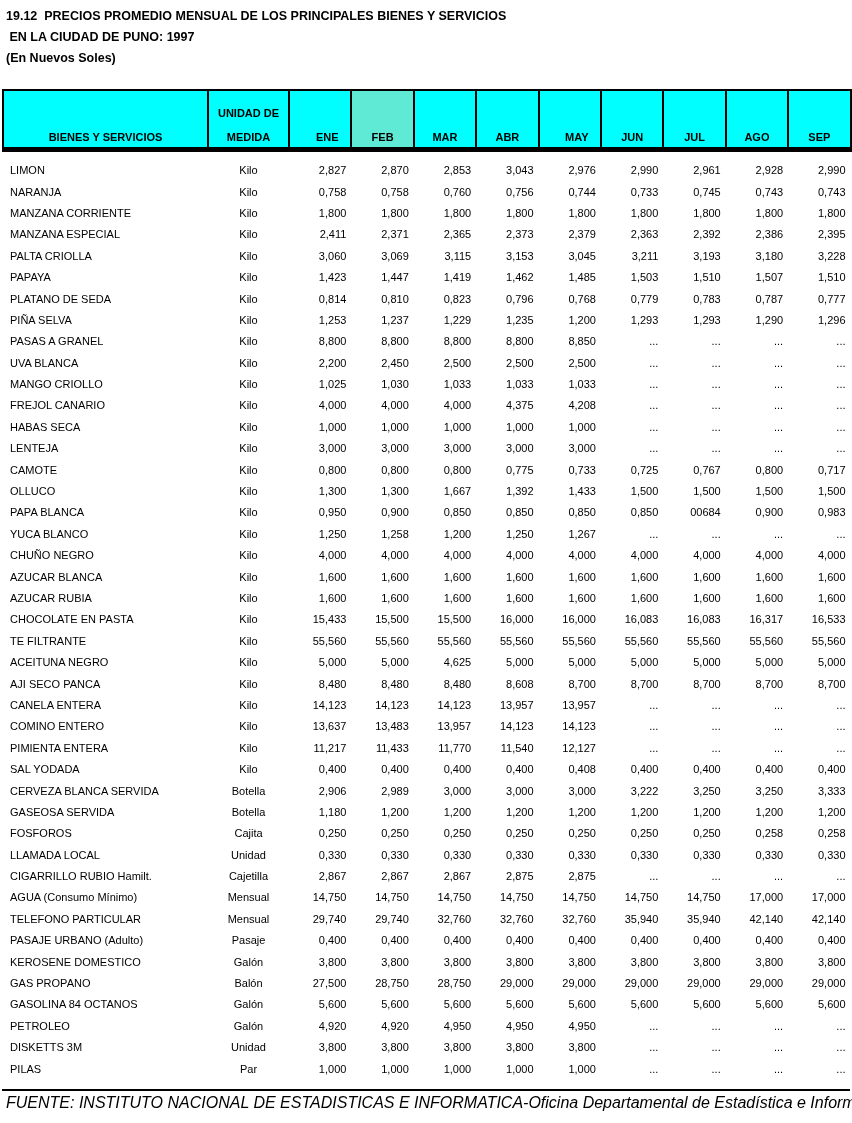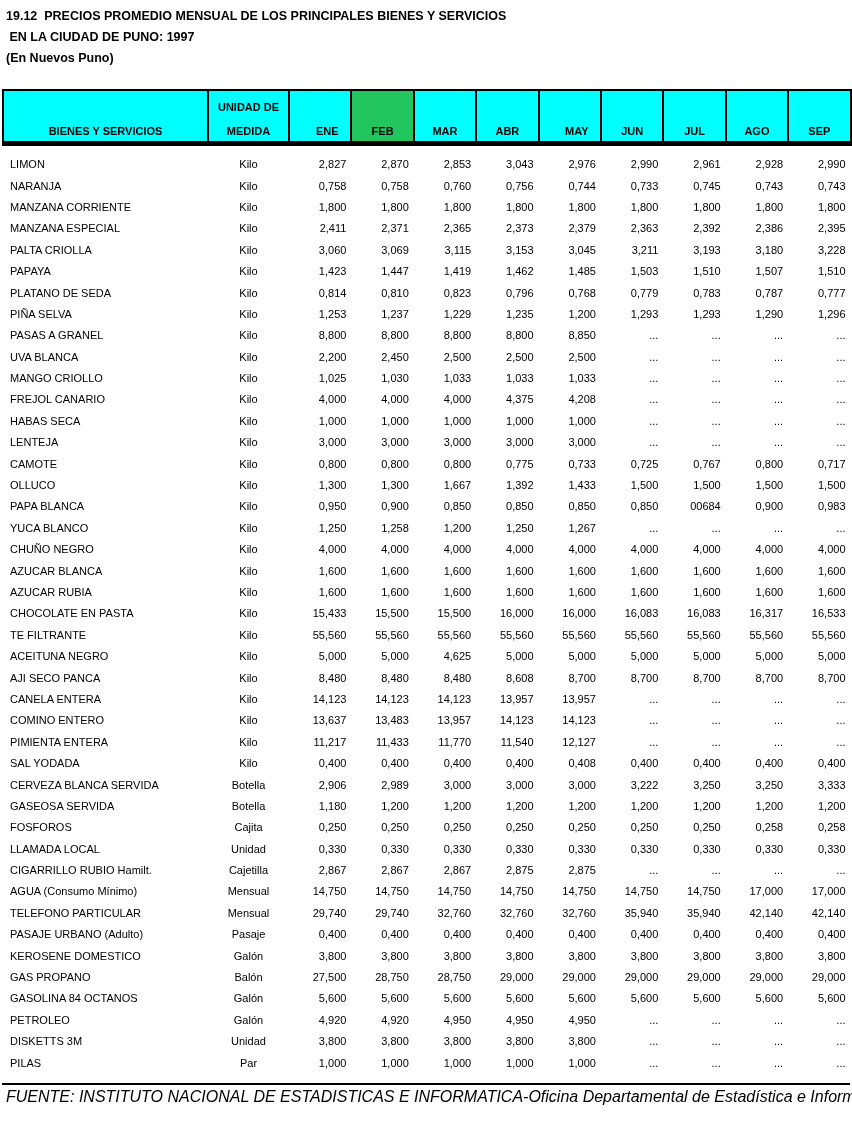--- a/index.html
+++ b/index.html
@@ -35,21 +35,21 @@
     border: 2px solid #000000;
     border-bottom: 5px solid #000000;
     font-size: 11px;
     font-weight: bold;
     vertical-align: bottom;
     height: 45px;
     padding: 2px 2px 4px 2px;
     text-align: center;
     overflow: hidden;
   }
-  thead th.c-unit-h { padding-top: 10px; }
+  thead th.c-unit-h { padding-top: 16px; }
   .unit-header-wrap {
     display: flex; flex-direction: column;
     justify-content: space-between;
     height: 36px;
   }
 
   tbody tr.spacer-row td { height: 10px; padding: 0; border: none; }
   tbody tr.data-row { height: 21.4px; }
   tbody td {
     font-size: 11px;
@@ -75,21 +75,21 @@
   }
 </style>
 </head>
 <body>
 
 <div class="page">
 
   <div class="titles">
     <div class="title-line">19.12  PRECIOS PROMEDIO MENSUAL DE LOS PRINCIPALES BIENES Y SERVICIOS</div>
     <div class="title-line"> EN LA CIUDAD DE PUNO: 1997</div>
-    <div class="title-line">(En Nuevos Puno)</div>
+    <div class="title-line">(En Nuevos Soles)</div>
   </div>
 
   <table class="prices">
     <colgroup>
       <col class="w-name">
       <col class="w-unit">
       <col class="w-month">
         <col class="w-month">
         <col class="w-month">
       <col class="w-month">
@@ -103,21 +103,21 @@
       <tr id="header-row">
         <th class="c-name-h" style="background: rgb(0, 255, 255);">BIENES Y SERVICIOS</th>
         <th class="c-unit-h" style="background: rgb(0, 255, 255);">
           <div class="unit-header-wrap">
             <div>UNIDAD DE</div>
             <div>MEDIDA</div>
           </div>
         </th>
 
       <th style="background: rgb(0, 255, 255); padding-left: 16px;">ENE</th>
-          <th style="background: #22c55e;">FEB</th>
+          <th style="background: #5eead4;">FEB</th>
           <th style="background: rgb(0, 255, 255);">MAR</th>
           <th style="background: rgb(0, 255, 255);">ABR</th>
           <th style="background: rgb(0, 255, 255); padding-left: 16px;">MAY</th>
           <th style="background: rgb(0, 255, 255);">JUN</th>
           <th style="background: rgb(0, 255, 255);">JUL</th>
           <th style="background: rgb(0, 255, 255);">AGO</th>
           <th style="background: rgb(0, 255, 255);">SEP</th>
         </tr>
     </thead>
     <tbody id="table-body">

